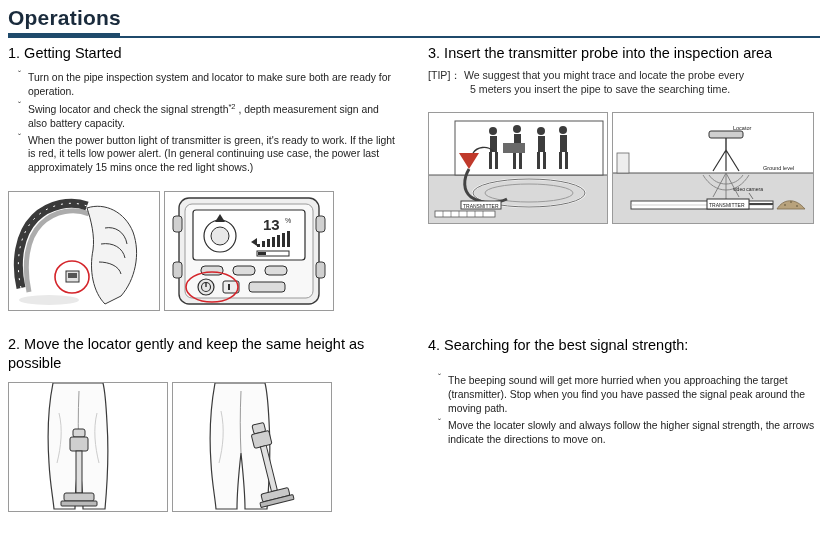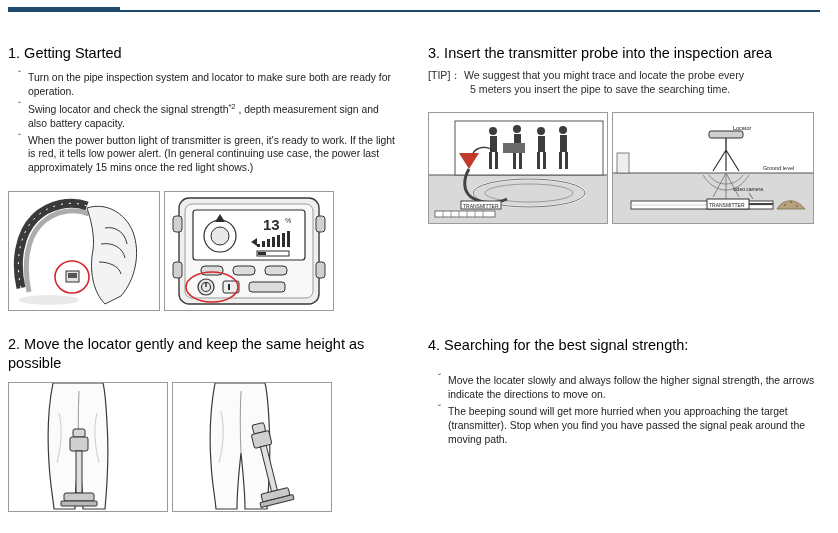--- a/index.html
+++ b/index.html
@@ -121,20 +121,21 @@
   #fig-ground { width: 200px; height: 110px; }
 
   .sec { margin-bottom: 0; }
 </style>
 </head>
 <body>
 
 <div class="page">
 
   <div class="page-header">
+    <div class="page-title">Operations</div>
     <div class="title-rule"></div>
     <div class="title-rule-long"></div>
   </div>
 
   <div class="col-left">
 
     <div class="sec">
       <div class="section-heading">1. Getting Started</div>
       <ul class="bullets">
         <li>Turn on the pipe inspection system and locator to make sure both are ready for operation.</li>
@@ -368,19 +369,19 @@
             <rect x="4" y="40" width="12" height="20" fill="#eeeeee" stroke="#666" stroke-width="0.8"></rect>
           </svg>
         </div>
       </div>
     </div>
 
     <div class="sec" style="margin-top:112px">
       <div class="section-heading">4. Searching for the best signal strength:</div>
       <div style="height:6px"></div>
       <ul class="bullets">
+        <li>The beeping sound will get more hurried when you approaching the target (transmitter). Stop when you find you have passed the signal peak around the moving path.</li>
         <li>Move the locater slowly and always follow the higher signal strength, the arrows indicate the directions to move on.</li>
-        <li>The beeping sound will get more hurried when you approaching the target (transmitter). Stop when you find you have passed the signal peak around the moving path.</li>
       </ul>
     </div>
   </div>
 
 </div>
 
 </body></html>

